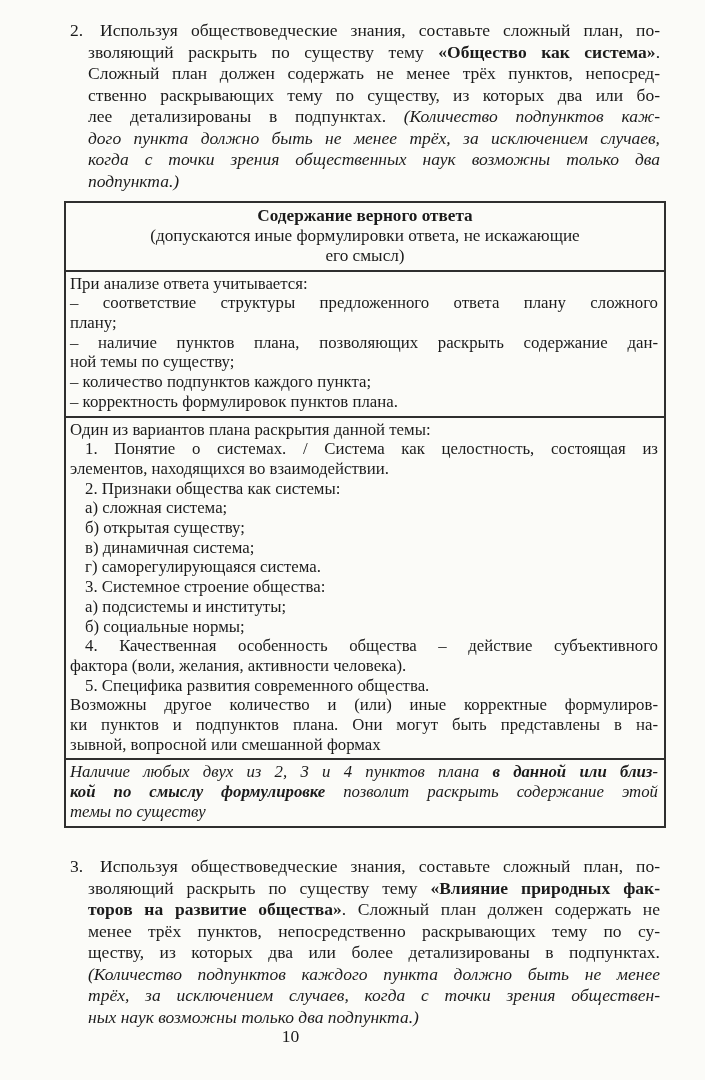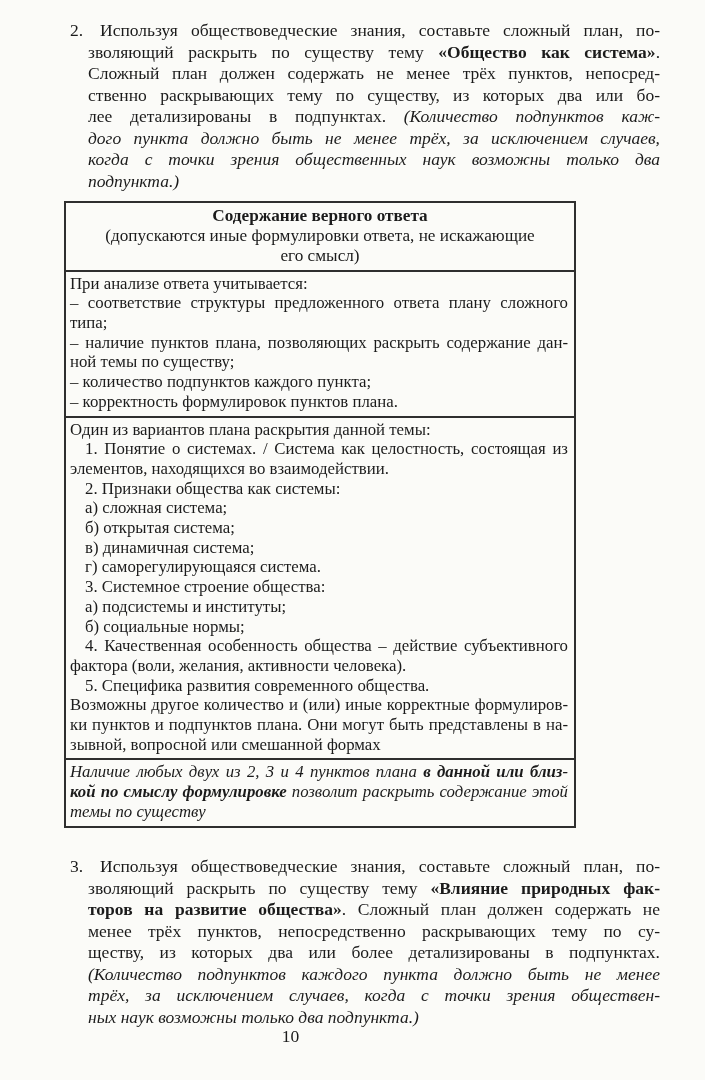--- a/index.html
+++ b/index.html
@@ -29,21 +29,21 @@
     position:absolute;left:88px;width:572px;
     font-size:17.5px;line-height:21.5px;
   }
   .task .marker{position:absolute;left:-18px;top:0;}
   .task .ln:first-child{text-indent:12px;}
   #task2{top:20px;}
   #task3{top:856px;}
 
   
   .atable{
-    position:absolute;top:201px;left:64px;width:512px;
+    position:absolute;top:201px;left:64px;width:602px;
     box-sizing:border-box;
     border:2px solid #2f2f2f;
     font-size:16.8px;line-height:19.7px;
   }
   .thead{
     padding:3px 8px 3px;
     border-bottom:2px solid #2f2f2f;
     font-size:17.2px;line-height:20.2px;
   }
   .trow{
@@ -79,33 +79,33 @@
 
   <div class="atable">
     <div class="thead">
         <div class="ln center"><span class="b">Содержание верного ответа</span></div>
         <div class="ln center"><span>(допускаются иные формулировки ответа, не искажающие</span></div>
         <div class="ln center"><span>его смысл)</span></div>
       </div>
     <div class="trow">
         <div class="ln last"><span>При анализе ответа учитывается:</span></div>
         <div class="ln"><span>– соответствие структуры предложенного ответа плану сложного</span></div>
-        <div class="ln last"><span>типа;</span></div>
+        <div class="ln last"><span>плану;</span></div>
         <div class="ln"><span>– наличие пунктов плана, позволяющих раскрыть содержание дан-</span></div>
         <div class="ln last"><span>ной темы по существу;</span></div>
         <div class="ln last"><span>– количество подпунктов каждого пункта;</span></div>
         <div class="ln last"><span>– корректность формулировок пунктов плана.</span></div>
       </div>
     <div class="trow">
         <div class="ln last"><span>Один из вариантов плана раскрытия данной темы:</span></div>
         <div class="ln ind"><span>1. Понятие о системах. / Система как целостность, состоящая из</span></div>
         <div class="ln last"><span>элементов, находящихся во взаимодействии.</span></div>
         <div class="ln last ind"><span>2. Признаки общества как системы:</span></div>
         <div class="ln last ind"><span>а) сложная система;</span></div>
-        <div class="ln last ind"><span>б) открытая система;</span></div>
+        <div class="ln last ind"><span>б) открытая существу;</span></div>
         <div class="ln last ind"><span>в) динамичная система;</span></div>
         <div class="ln last ind"><span>г) саморегулирующаяся система.</span></div>
         <div class="ln last ind"><span>3. Системное строение общества:</span></div>
         <div class="ln last ind"><span>а) подсистемы и институты;</span></div>
         <div class="ln last ind"><span>б) социальные нормы;</span></div>
         <div class="ln ind"><span>4. Качественная особенность общества – действие субъективного</span></div>
         <div class="ln last"><span>фактора (воли, желания, активности человека).</span></div>
         <div class="ln last ind"><span>5. Специфика развития современного общества.</span></div>
         <div class="ln"><span>Возможны другое количество и (или) иные корректные формулиров-</span></div>
         <div class="ln"><span>ки пунктов и подпунктов плана. Они могут быть представлены в на-</span></div>

